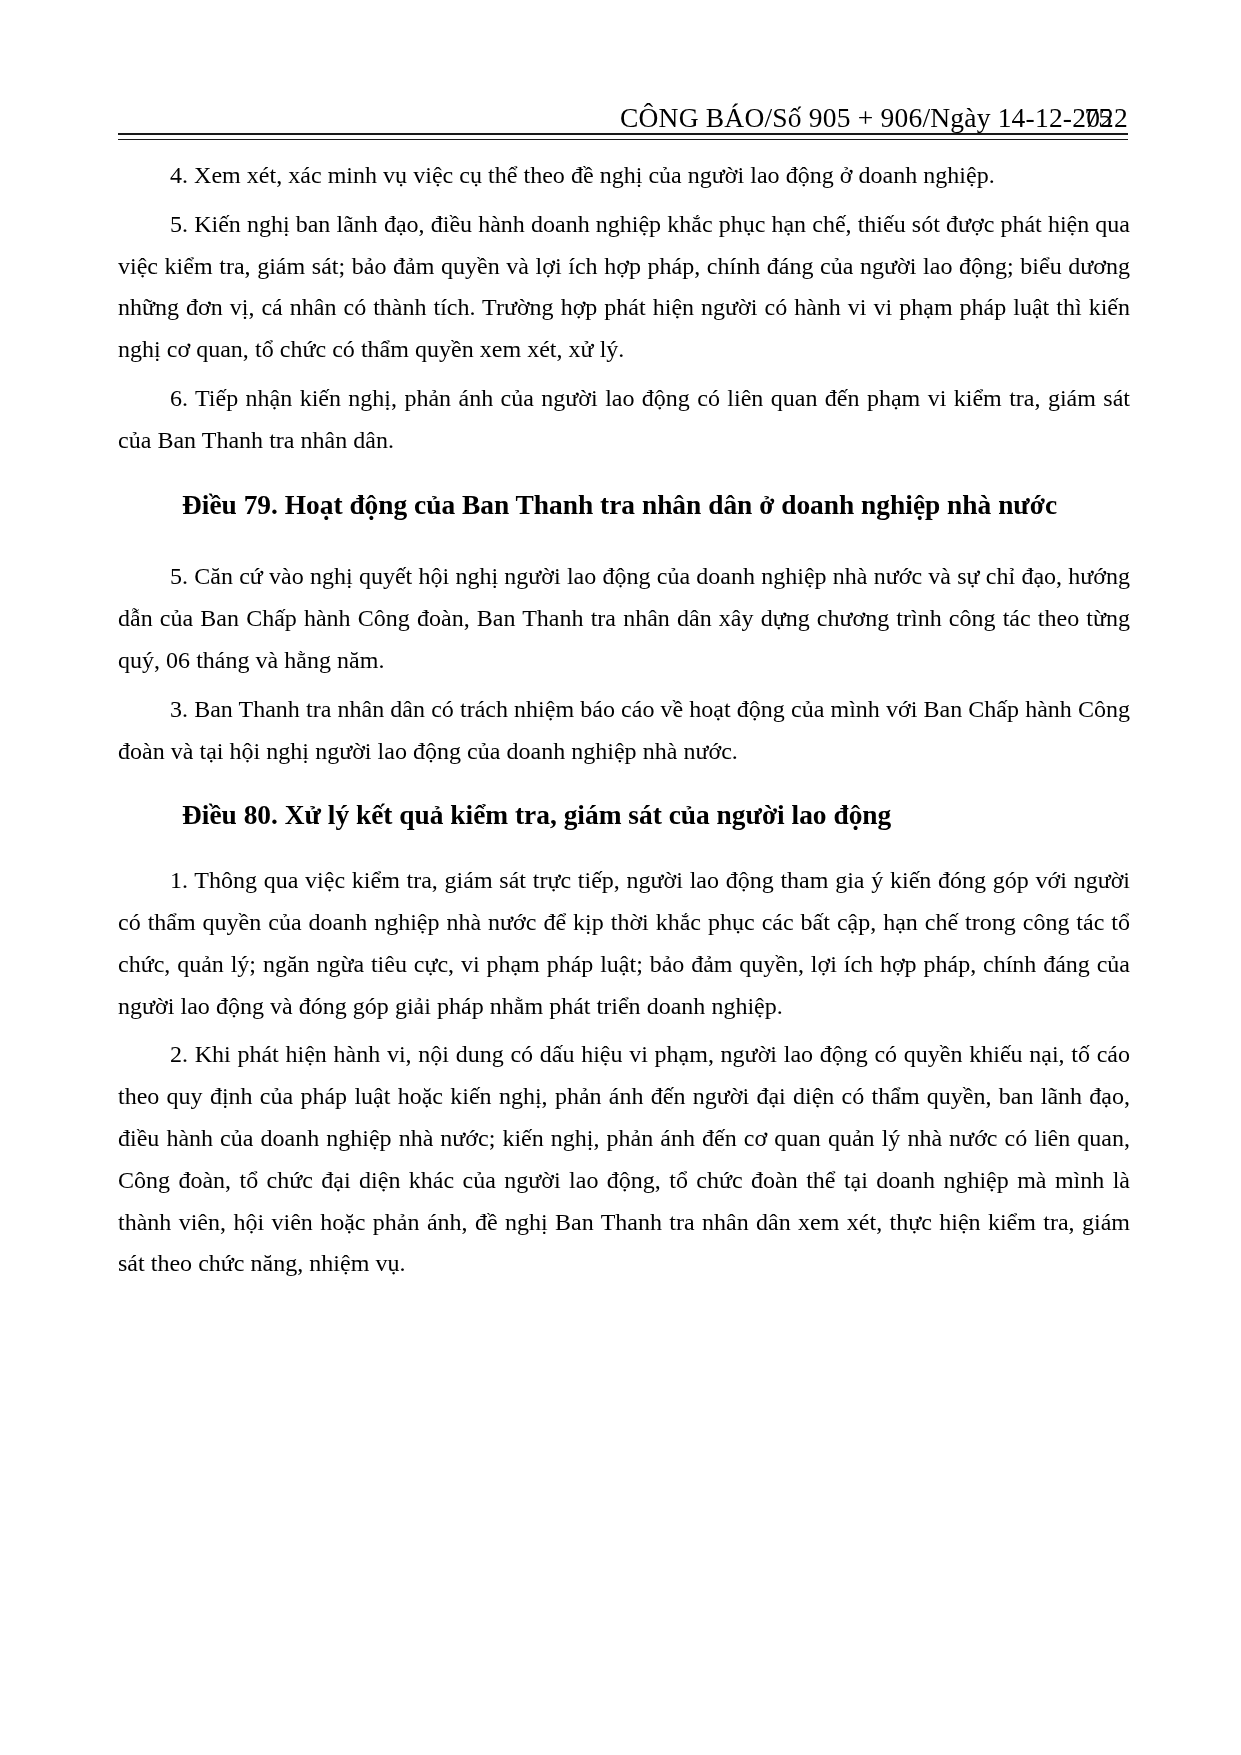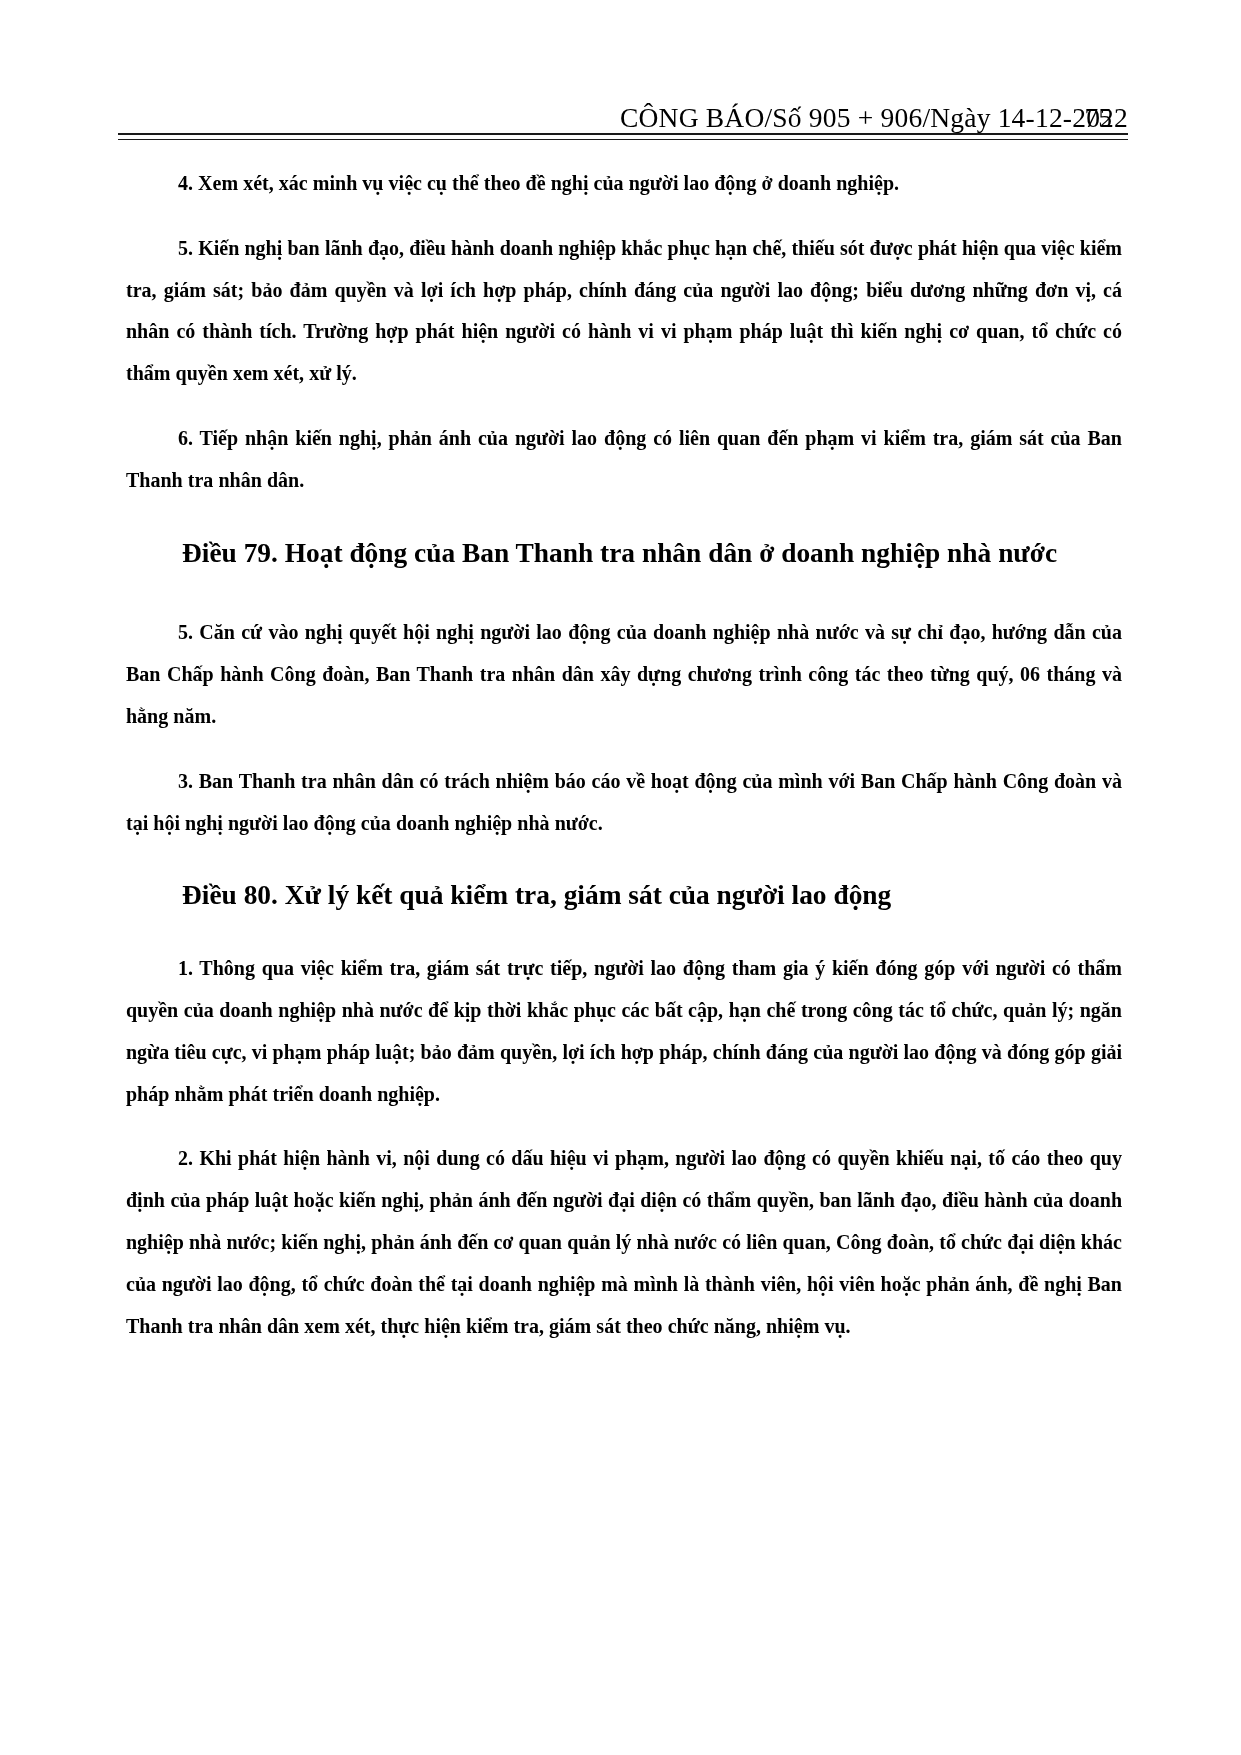--- a/index.html
+++ b/index.html
@@ -60,29 +60,28 @@
     top: 139px;
     border-top: 1.1px solid #1a1a1a;
   }
   .content {
     position: absolute;
     left: 118px;
     top: 155px;
     width: 1012px;
   }
   p.para {
-    margin: 8px;
+    margin: 0;
     padding: 0;
-    font-size: 20px;
+    font-size: 24px;
     line-height: 41.8px;
     text-align: justify;
     text-indent: 52px;
     text-justify: inter-word;
     word-spacing: 0.1px;
-    font-weight: bold;
   }
   h2.heading {
     margin: 12px;
     padding: 0;
     font-size: 27.4px;
     line-height: 41.8px;
     font-weight: bold;
     text-indent: 52px;
     text-align: left;
   }

